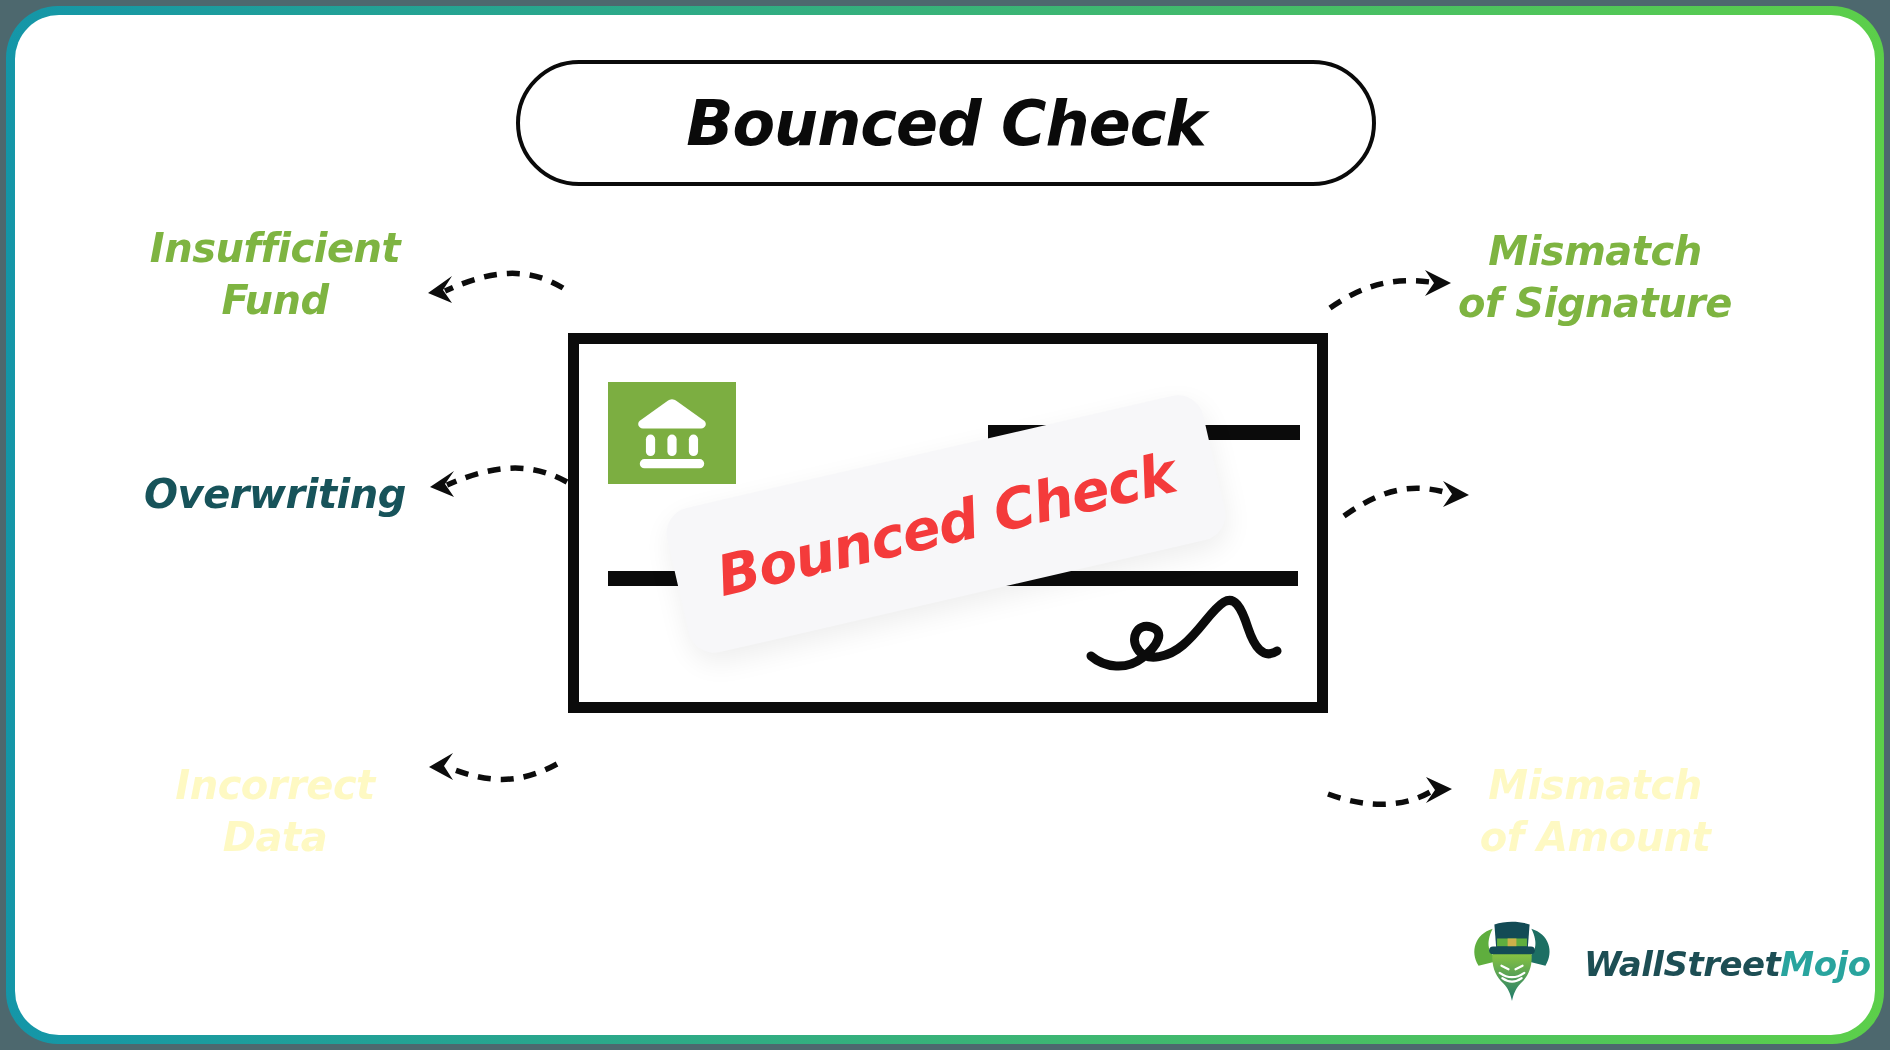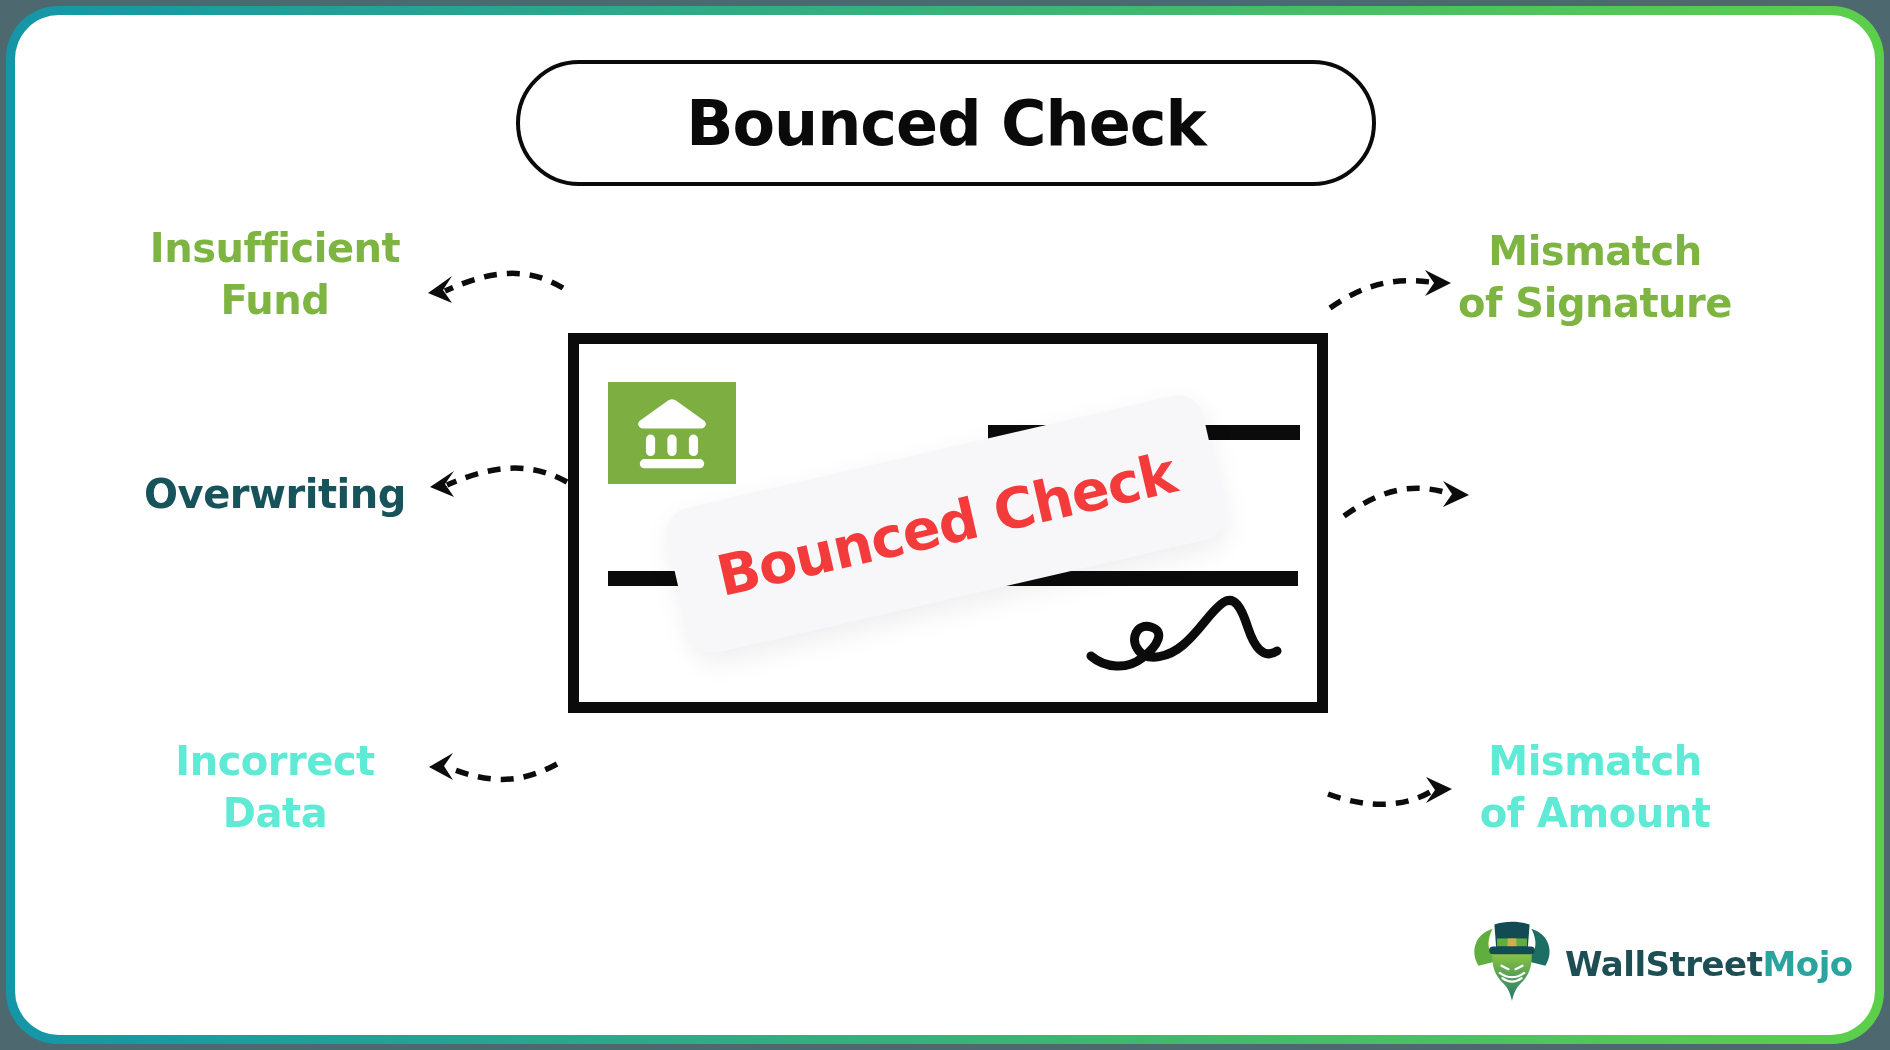--- a/index.html
+++ b/index.html
@@ -2,21 +2,21 @@
 <html><head>
 <meta charset="utf-8">
 <style>
   html,body{margin:0;padding:0;}
   body{
     width:1890px;height:1050px;
     background:#4d686e;
     font-family:"DejaVu Sans","Liberation Sans",sans-serif;
     overflow:hidden;
   }
-  #stage{position:relative;width:1890px;height:1050px;}
+  #stage{position:relative;width:1890px;height:1050px;font-style:italic;}
   .frame{
     position:absolute;left:6px;top:6px;right:6px;bottom:6px;
     border-radius:52px;
     background:linear-gradient(90deg,#1496a8,#5ccf4a);
     padding:9px;box-sizing:border-box;
   }
   .frame-inner{
     width:100%;height:100%;
     background:#ffffff;border-radius:44px;
   }
@@ -28,21 +28,21 @@
   }
   .title-pill span{
     font-size:62px;font-weight:800;color:#0a0a0a;letter-spacing:-1px;
   }
   .cause{
     position:absolute;text-align:center;font-weight:800;
     font-size:40px;line-height:1.3;white-space:pre-line;letter-spacing:-0.5px;
   }
   .c-olive{color:#7eb441;}
   .c-teal{color:#17535a;}
-  .c-green{color:#5eead4;}
+  .c-green{color:#fef9c3;margin-top:24px;}
   .check{
     position:absolute;left:568px;top:333px;width:760px;height:380px;
     border:11px solid #0b0b0b;background:#fff;box-sizing:border-box;z-index:1;
   }
   .bank-icon{
     position:absolute;left:29px;top:38px;width:128px;height:102px;
     background:#7cae41;display:flex;align-items:center;justify-content:center;
   }
   .check-line{position:absolute;height:15px;background:#0b0b0b;z-index:1;}
   .line-top{left:409px;top:81px;width:312px;}
@@ -56,21 +56,21 @@
   }
   .stamp span{
     font-size:56px;font-weight:800;color:#f43b3b;letter-spacing:-1px;white-space:nowrap;
   }
   .signature{position:absolute;left:506px;top:250px;z-index:2;}
   .arrow{position:absolute;z-index:1;}
   .arrow path{fill:none;stroke:#0c0c0c;stroke-width:5.5;stroke-dasharray:13 10;}
   .arrow polygon{fill:#0c0c0c;}
   .logo{
     position:absolute;left:1468px;top:918px;height:92px;
-    display:flex;align-items:center;gap:9px;
+    display:flex;align-items:center;gap:28px;
   }
   .logo-text{font-size:34px;font-weight:800;letter-spacing:-0.5px;white-space:nowrap;}
   .logo-text .p1{color:#1d4e54;}
   .logo-text .p2{color:#29a49e;}
 </style>
 </head>
 <body>
 
 <div id="stage">
 

